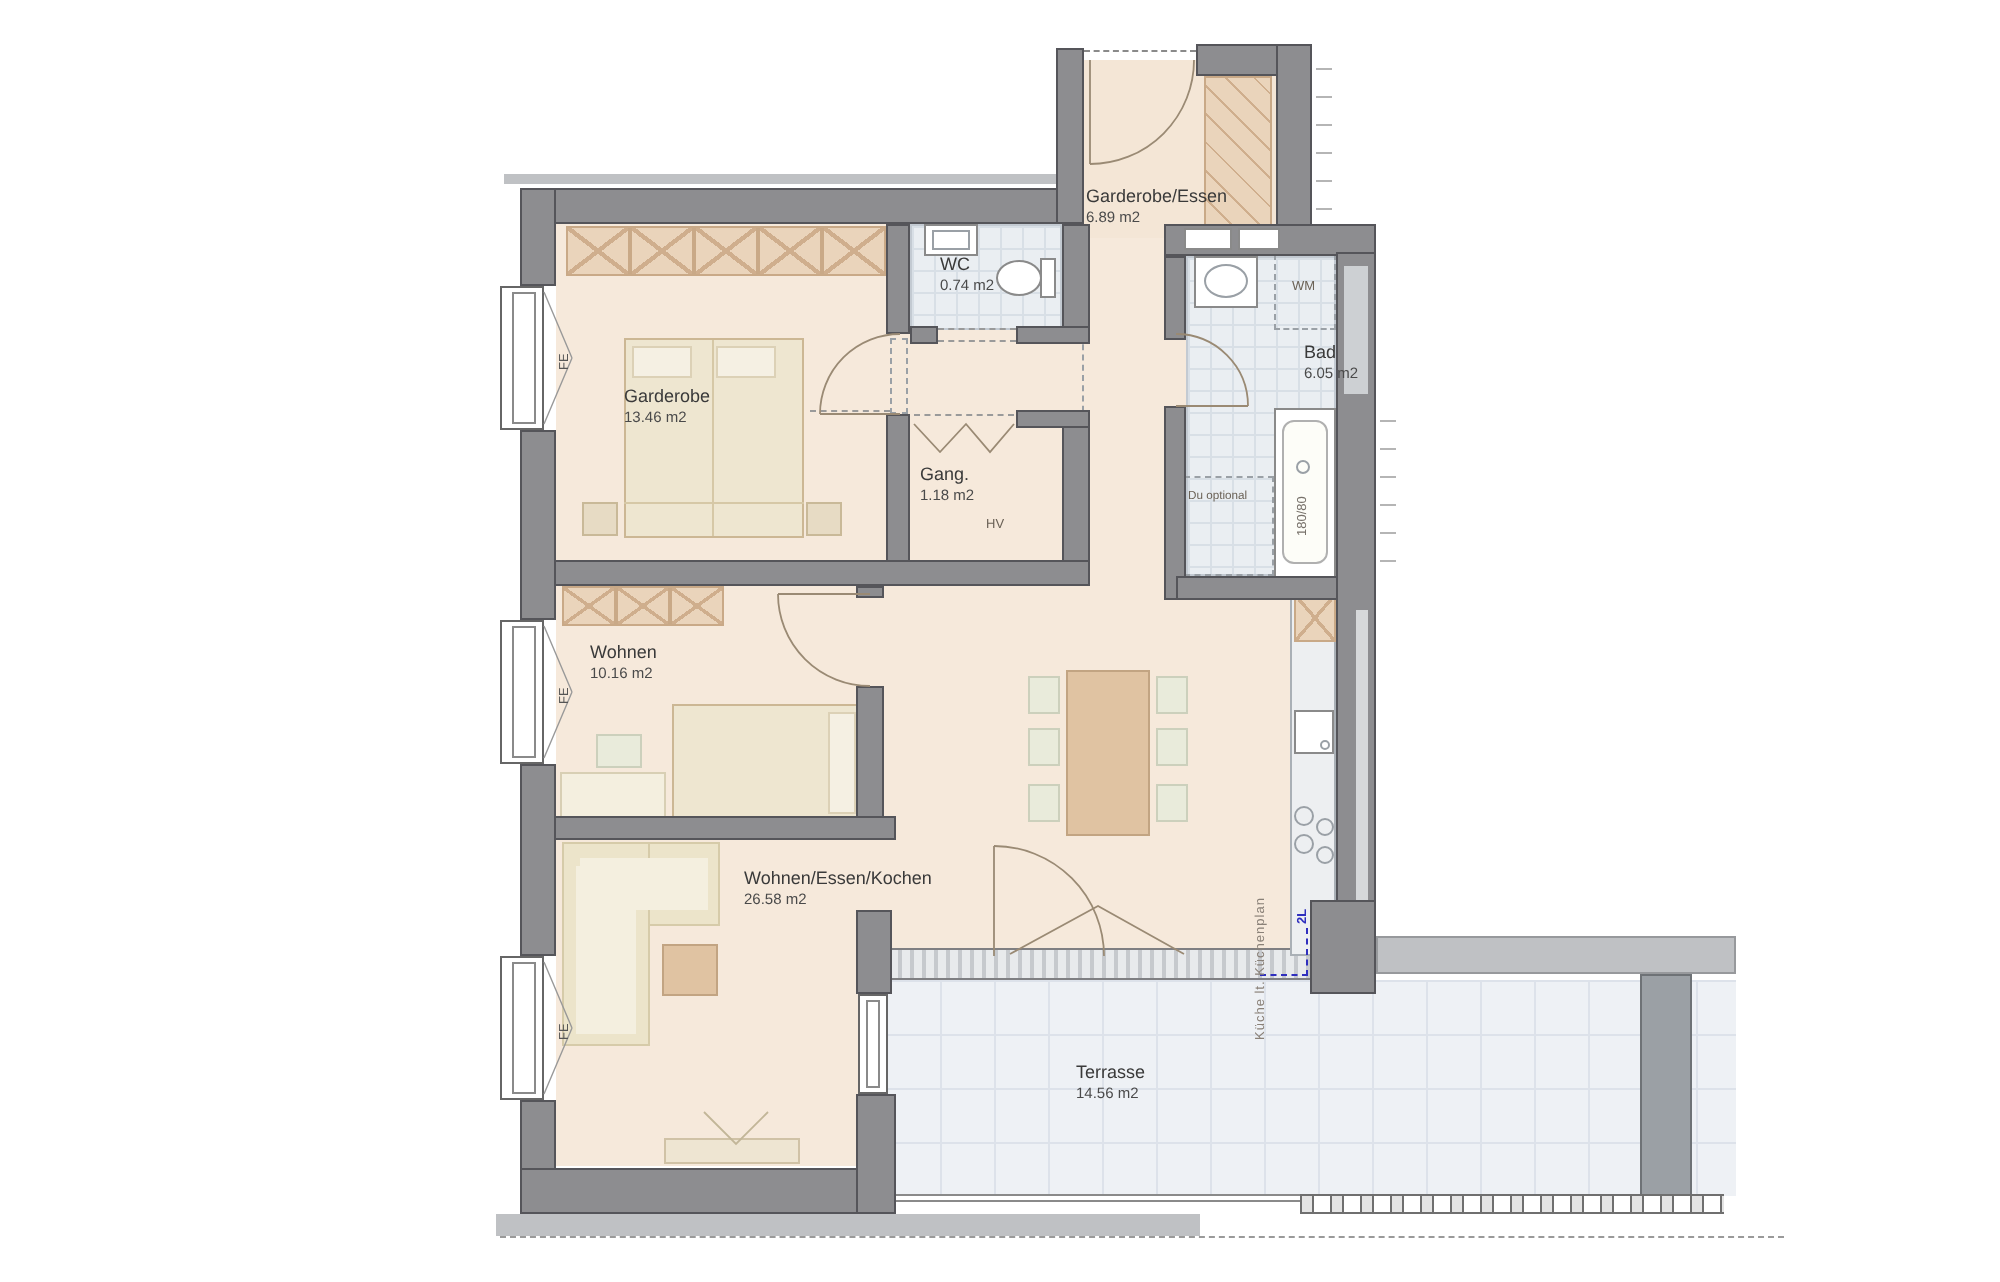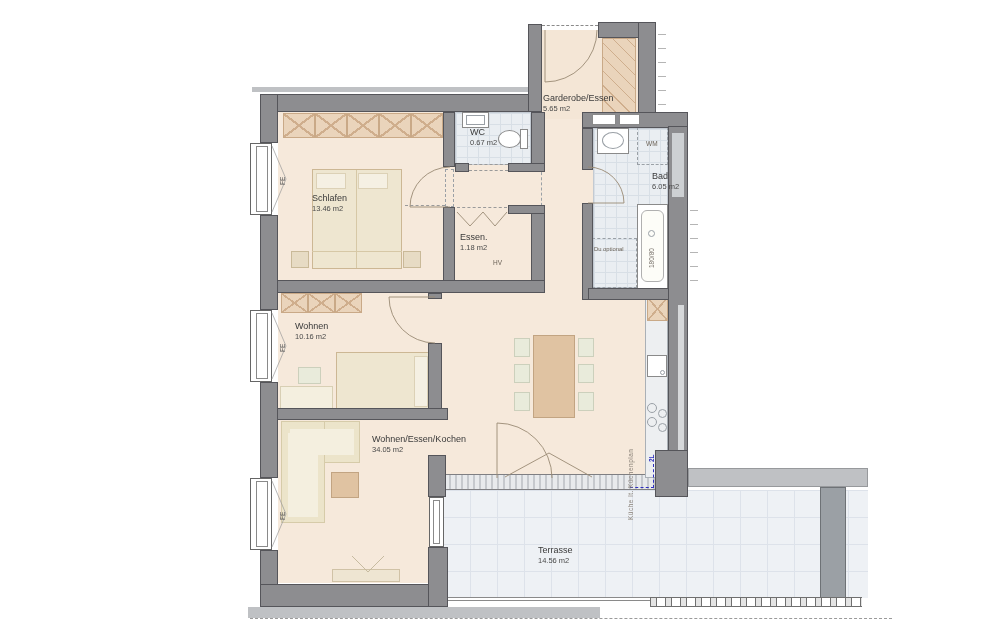--- a/index.html
+++ b/index.html
@@ -207,48 +207,48 @@
       <path d="M 272 146 L 286 179 M 272 212 L 286 179"></path>
       <path d="M 272 313 L 286 346 M 272 379 L 286 346"></path>
       <path d="M 272 481 L 286 514 M 272 547 L 286 514"></path>
     </g>
     <g stroke="#c2b698" stroke-width="0.9" fill="none">
       <path d="M 352 556 L 368 572 L 384 556"></path>
     </g>
   </svg>
 
   <div class="label" style="left:312px;top:193px">
-    <span class="nm">Schlafen</span>
+    <span class="nm">Garderobe</span>
     <span class="area">13.46 m2</span>
   </div>
   <div class="label" style="left:470px;top:127px">
     <span class="nm">WC</span>
-    <span class="area">0.67 m2</span>
+    <span class="area">0.74 m2</span>
   </div>
   <div class="label" style="left:543px;top:93px">
     <span class="nm">Garderobe/Essen</span>
-    <span class="area">5.65 m2</span>
+    <span class="area">6.89 m2</span>
   </div>
   <div class="label" style="left:652px;top:171px">
     <span class="nm">Bad</span>
     <span class="area">6.05 m2</span>
   </div>
   <div class="label" style="left:460px;top:232px">
-    <span class="nm">Essen.</span>
+    <span class="nm">Gang.</span>
     <span class="area">1.18 m2</span>
   </div>
   <div class="label" style="left:295px;top:321px">
     <span class="nm">Wohnen</span>
     <span class="area">10.16 m2</span>
   </div>
   <div class="label" style="left:372px;top:434px">
     <span class="nm">Wohnen/Essen/Kochen</span>
-    <span class="area">34.05 m2</span>
-  </div>
-  <div class="label" style="left:538px;top:545px">
+    <span class="area">26.58 m2</span>
+  </div>
+  <div class="label" style="left:538px;top:531px">
     <span class="nm">Terrasse</span>
     <span class="area">14.56 m2</span>
   </div>
 
   <div class="tiny rot" style="left:280px;top:185px;color:#555">FE</div>
   <div class="tiny rot" style="left:280px;top:352px;color:#555">FE</div>
   <div class="tiny rot" style="left:280px;top:520px;color:#555">FE</div>
   <div class="tiny" style="left:493px;top:260px">HV</div>
   <div class="tiny" style="left:628px;top:420px;writing-mode:vertical-rl;transform:rotate(180deg);height:100px;color:#8a8178;letter-spacing:0.5px">Küche lt. Küchenplan</div>
 

